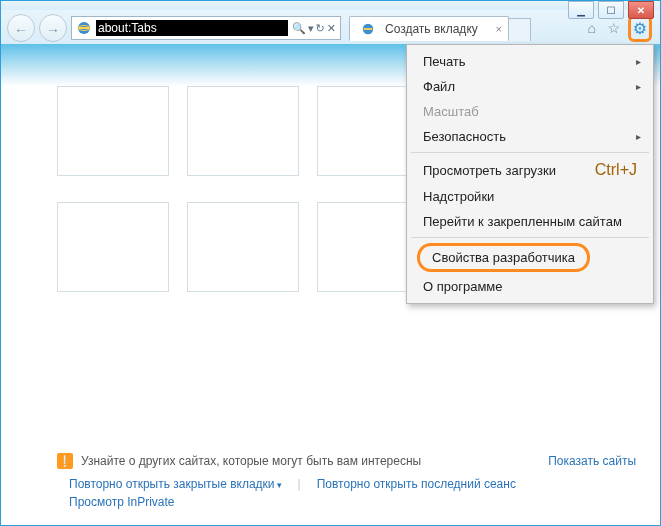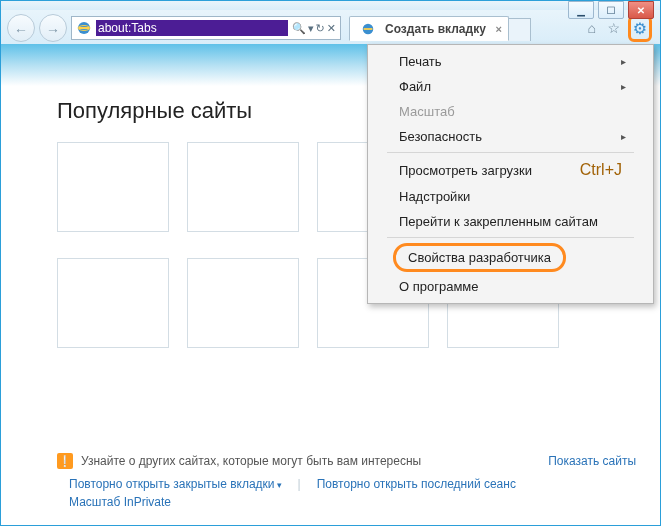--- a/index.html
+++ b/index.html
@@ -5,44 +5,44 @@
   * { box-sizing: border-box; margin: 0; padding: 0; font-family: "Segoe UI", Tahoma, sans-serif; }
   body { width: 661px; height: 526px; background: #fff; position: relative; overflow: hidden; border: 1px solid #2b9fd9; }
   .titlebar { height: 9px; background: linear-gradient(#e8f4fb,#d9edf9); border-bottom: 0; position: relative; }
   .wincontrols { position: absolute; top: 0; right: 6px; display: flex; gap: 4px; z-index: 10; }
   .wbtn { width: 26px; height: 18px; border: 1px solid #9db8cf; background: linear-gradient(#f5fbff,#dbeefb); border-radius: 0 0 2px 2px; display:flex; align-items:center; justify-content:center; font-size:10px; color:#2a4e6c; cursor:default;}
   .wbtn.close { background: linear-gradient(#f08f84,#d9594a); border-color:#b14237; color:#fff; font-weight:bold;}
   .navrow { height: 34px; display:flex; align-items:center; padding: 2px 6px 0 6px; gap:4px; background: linear-gradient(#e8f4fb,#d9edf9);}
   .navbtn { width:28px; height:28px; border-radius:50%; border:1px solid #b8cbd9; background:linear-gradient(#f7fbfe,#e2eef7); display:flex; align-items:center; justify-content:center; color:#7f97a8; font-size:14px;}
   .addrwrap { flex:0 0 270px; height:24px; border:1px solid #9fb6c8; background:#fff; display:flex; align-items:center; position:relative;}
   .ieicon { width:18px; height:18px; margin:0 3px; display:flex; align-items:center; justify-content:center;}
-  .addrtext { flex:1; font-size:12px; padding:1px 2px; background:#4c1d95; color:#fff; }
+  .addrtext { flex:1; font-size:12px; padding:1px 2px; background:#000000; color:#fff; }
   .addrctrl { display:flex; align-items:center; gap:2px; padding:0 4px; color:#5a7080; font-size:11px;}
   .addrctrl span { cursor:default; }
-  .tabstrip { flex:1; height:26px; display:flex; align-items:flex-end; margin-left:4px; gap:0;font-weight:bold;}
+  .tabstrip { flex:1; height:26px; display:flex; align-items:flex-end; margin-left:4px; gap:0;}
   .tab { height:25px; min-width:160px; border:1px solid #a9bfcf; border-bottom:1px solid #fff; background:#fff; display:flex; align-items:center; padding:0 6px; font-size:12px; color:#444; gap:5px; border-radius:2px 2px 0 0; position:relative;}
   .tab .x { margin-left:auto; color:#888; font-size:11px;}
   .newtab { width:22px; height:23px; border:1px solid #a9bfcf; background:#eaf3fa; border-bottom:none; border-left:none;}
   .toolbar-right { display:flex; align-items:center; gap:6px; padding:0 2px 0 6px;}
   .tico { color:#6e8597; font-size:14px; width:16px; text-align:center;}
   .gearwrap { border:3px solid #ff8a1f; border-radius:6px; padding:1px 2px; }
   .gear { color:#3b8fd0; font-size:16px; }
   .content { position:relative; height: calc(100% - 43px); background:#fff; }
   .hero { height:42px; background:linear-gradient(#5fc1e8,#b4e0f3,#fff); }
   .pgtitle { font-size:22px; color:#222; font-weight:400; margin:12px 0 18px 56px;}
   .tiles { display:flex; gap:18px; margin-left:56px; margin-bottom:26px;}
   .tile { width:112px; height:90px; border:1px solid #d3dde4;}
   .footer { position:absolute; bottom:16px; left:56px; right:24px; font-size:12px; color:#2a73b8;}
   .frow { display:flex; align-items:center; gap:8px; margin-bottom:8px; color:#555;}
   .frow .bulb { width:16px; height:16px; background:#ff9a1f; color:#fff; font-size:11px; display:flex; align-items:center; justify-content:center; border-radius:2px;}
   .frow .showlink { margin-left:auto; color:#2a73b8;}
   .linksrow { color:#2a73b8; display:flex; gap:16px; align-items:center; flex-wrap:wrap;margin-left:12px;}
   .linksrow .sep { color:#c0cdd6;}
   .linksrow .drop::after { content:" ▾"; font-size:9px;}
-  .menu { position:absolute; top:43px; right:6px; width:287px; background:#f4f4f4; border:1px solid #b6b6b6; box-shadow:2px 3px 6px rgba(0,0,0,0.25); padding:4px 17px; z-index:50;}
+  .menu { position:absolute; top:43px; right:6px; width:248px; background:#f4f4f4; border:1px solid #b6b6b6; box-shadow:2px 3px 6px rgba(0,0,0,0.25); padding:4px 2px; z-index:50;}
   .mi { padding:5px 14px 5px 14px; font-size:13px; color:#222; display:flex; align-items:center; position:relative;}
   .mi.disabled { color:#9a9a9a; }
   .mi.hasmore::after { content:"▸"; position:absolute; right:10px; font-size:10px; color:#555;}
   .mi .sc { margin-left:auto; color:#a16207; font-size:16px;}
   .msep { height:1px; background:#d6d6d6; margin:3px 2px;}
   .mi.callout { display:inline-block; border:3px solid #ff8a1f; border-radius:14px; padding:4px 12px; margin:2px 8px;}
 </style>
 </head>
 <body>
 
@@ -90,21 +90,20 @@
     <span class="tico">⌂</span>
     <span class="tico">☆</span>
     <span class="gearwrap">
       <span class="gear">⚙</span>
     </span>
   </div>
 </div>
 
 <div class="content">
   <div class="hero"></div>
-  <div class="pgtitle">Популярные сайты</div>
   <div class="tiles">
     <div class="tile"></div>
     <div class="tile"></div>
     <div class="tile"></div>
     <div class="tile"></div>
   </div>
   <div class="tiles">
     <div class="tile"></div>
     <div class="tile"></div>
     <div class="tile"></div>
@@ -115,21 +114,21 @@
       <span class="bulb">❕</span>
       <span>Узнайте о других сайтах, которые могут быть вам интересны</span>
       <a class="showlink">Показать сайты</a>
     </div>
     <div class="linksrow">
       <a class="drop">Повторно открыть закрытые вкладки</a>
       <span class="sep">|</span>
       <a>Повторно открыть последний сеанс</a>
     </div>
     <div class="linksrow" style="margin-top:4px;">
-      <a>Масштаб InPrivate</a>
+      <a>Просмотр InPrivate</a>
     </div>
   </div>
 </div>
 
 <div class="menu">
   <div class="mi hasmore">
       <span>Печать</span>
     </div>
   <div class="mi hasmore">
       <span>Файл</span>

